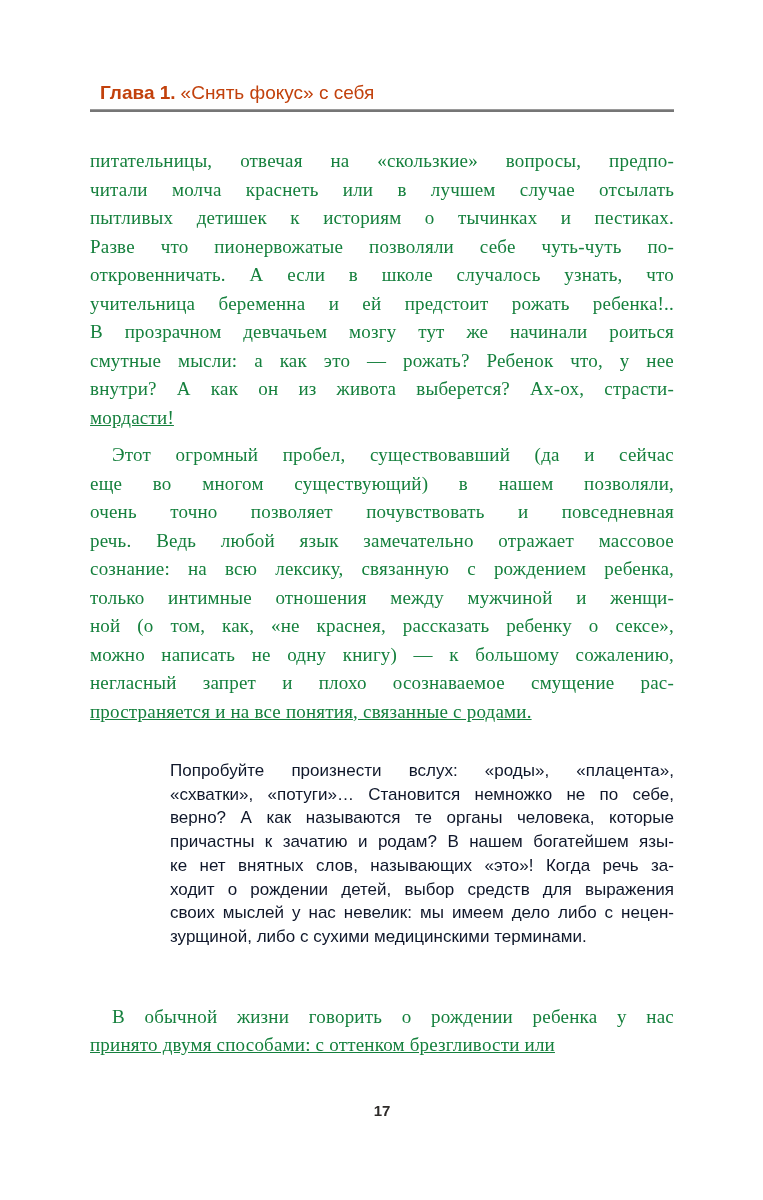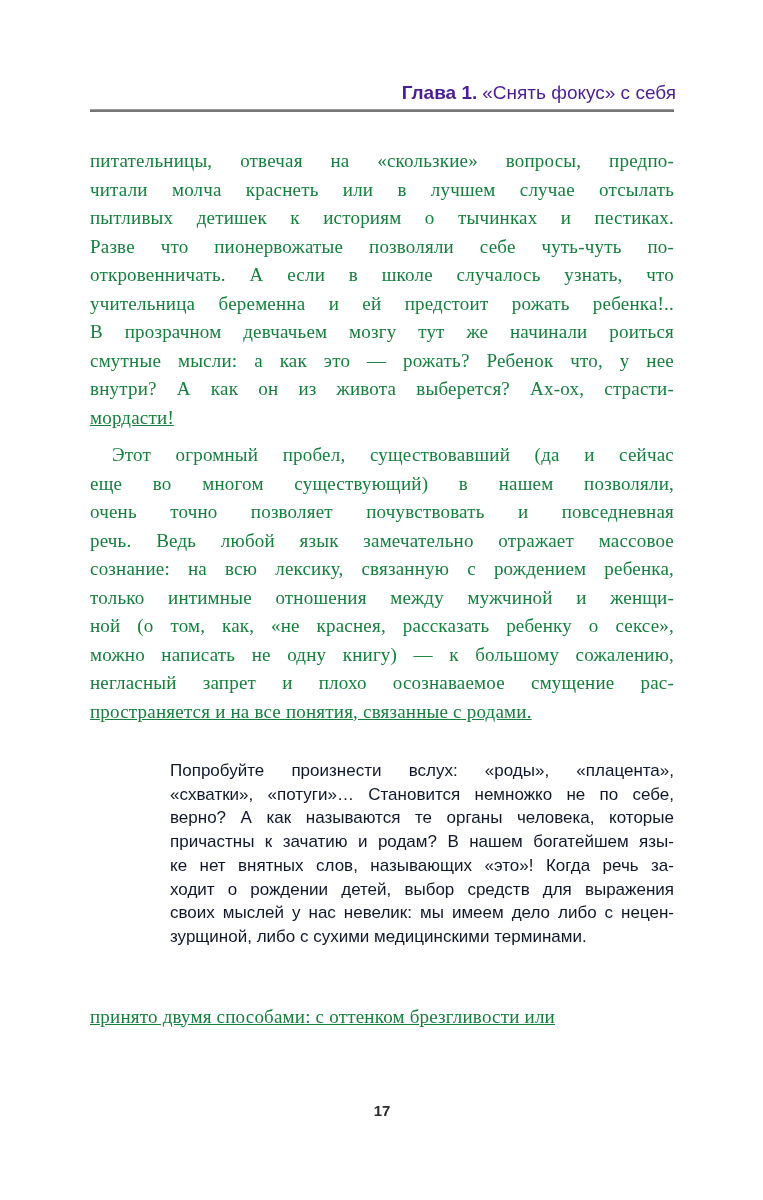--- a/index.html
+++ b/index.html
@@ -10,27 +10,26 @@
   .page {
     position: relative;
     width: 763px;
     height: 1200px;
     background: #ffffff;
     overflow: hidden;
   }
   .running-head {
     position: absolute;
     top: 81px;
-    left: 92px;
+    left: 100px;
     width: 584px;
-    text-align: right;
     font-family: "Liberation Sans", "DejaVu Sans", sans-serif;
     font-size: 19px;
     line-height: 24px;
-    color: #4c1d95;
+    color: #c2410c;
   }
   .running-head .chapter-label {
     font-weight: 700;
     margin-right: 5px;
   }
   .rule {
     position: absolute;
     top: 109px;
     left: 90px;
     width: 584px;
@@ -139,19 +138,20 @@
         <div class="line first">Попробуйте произнести вслух: «роды», «плацента»,</div>
         <div class="line">«схватки», «потуги»… Становится немножко не по себе,</div>
         <div class="line">верно? А как называются те органы человека, которые</div>
         <div class="line">причастны к зачатию и родам? В нашем богатейшем язы-</div>
         <div class="line">ке нет внятных слов, называющих «это»! Когда речь за-</div>
         <div class="line">ходит о рождении детей, выбор средств для выражения</div>
         <div class="line">своих мыслей у нас невелик: мы имеем дело либо с нецен-</div>
         <div class="line last">зурщиной, либо с сухими медицинскими терминами.</div>
       </div>
     <div class="para indent closing">
+        <div class="line first">В обычной жизни говорить о рождении ребенка у нас</div>
         <div class="line last">принято двумя способами: с оттенком брезгливости или</div>
       </div>
   </div>
 
   <div class="page-number">17</div>
 
 </div>
 
 </body></html>

